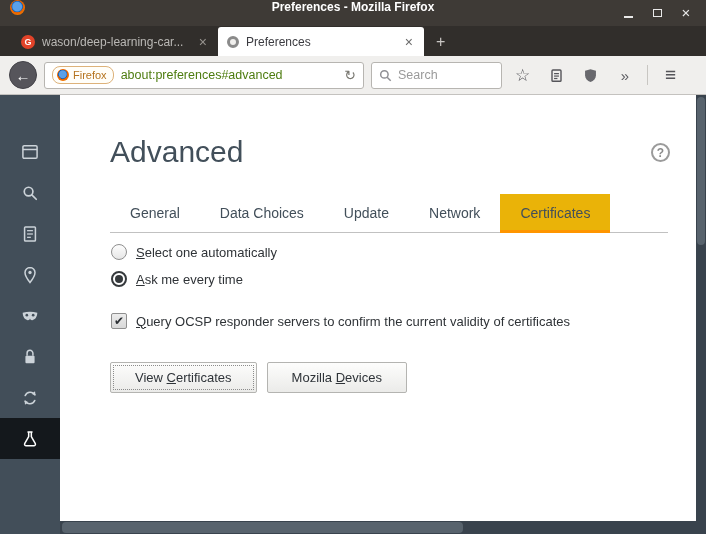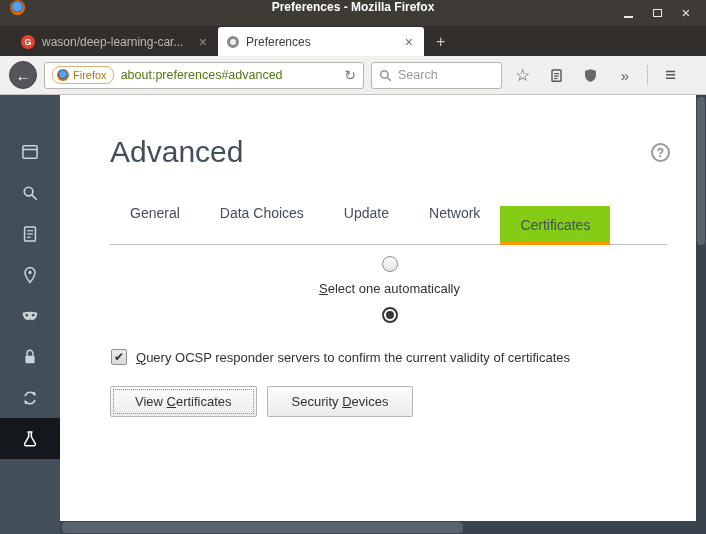--- a/index.html
+++ b/index.html
@@ -109,45 +109,45 @@
   .content { flex: 1; background: #fff; padding: 40px 38px 0 50px; position: relative; overflow: hidden; }
   .heading { font-size: 30px; font-weight: 300; color: #424f5a; font-family: "Liberation Sans", sans-serif; }
   .help-icon {
     position: absolute; top: 48px; right: 36px; width: 19px; height: 19px;
     border: 2px solid #9b9b9b; border-radius: 50%; color: #8a8a8a;
     font-size: 12px; font-weight: bold; display: flex; align-items: center; justify-content: center;
   }
 
   .pref-tabs { display: flex; margin-top: 25px; border-bottom: 1px solid #c1c1c1; position: relative; text-align: right; }
   .pref-tab { padding: 11px 20px; font-size: 14px; color: #424f5a; position: relative; }
-  .pref-tab.active { background: #84cc16; margin-top: 12px; }
+  .pref-tab.active { background: #eab308; }
   .pref-tab.active::after {
     content: ""; position: absolute; left: 0; right: 0; bottom: -1px; height: 3px; background: #ff9500;
   }
 
   .section-title { margin-top: 26px; font-weight: bold; font-size: 13.5px; color: #2e3338; }
   .intro { margin-top: 9px; font-size: 13px; color: #2e3338; }
 
-  .radio-row { margin-top: 11px; display: flex; align-items: center; gap: 9px; margin-left: 1px; flex-direction: column; }
+  .radio-row { margin-top: 11px; display: flex; align-items: center; gap: 9px; margin-left: 1px; }
   .radio {
     width: 16px; height: 16px; border-radius: 50%; flex: none;
     border: 1px solid #8f8f8f; background: linear-gradient(#fdfdfd, #e6e6e6);
   }
   .radio.selected { border: 2px solid #35393c; background: #fff; position: relative; }
   .radio.selected::after { content: ""; position: absolute; inset: 2px; border-radius: 50%; background: #35393c; }
 
   .check-row { margin-top: 26px; display: flex; align-items: center; gap: 9px; margin-left: 1px; }
   .checkbox {
     width: 16px; height: 16px; flex: none; border: 1px solid #8f8f8f; border-radius: 2px;
     background: linear-gradient(#ececec, #d8d8d8); color: #2b2f33;
     font-size: 12px; line-height: 14px; text-align: center; font-weight: bold;
   }
   .accesskey { text-decoration: underline; }
 
-  .btn-row { margin-top: 21px; display: flex; gap: 10px; }
+  .btn-row { margin-top: 33px; display: flex; gap: 10px; }
   .btn {
     padding: 7px 24px; font-size: 13px; font-family: inherit; color: #2e3338;
     background: linear-gradient(#fdfdfc, #ebebe9); border: 1px solid #b4b4b1; border-radius: 2px;
   }
   .btn.focused { outline: 1px dotted #8c8c8c; outline-offset: -4px; }
 
   
   .vscroll { position: absolute; right: 0; top: 0; width: 10px; height: 426px; background: #39434d; }
   .vthumb { position: absolute; left: 1px; right: 1px; top: 2px; height: 148px; background: #58636d; border-radius: 4px; }
   .hscroll { position: absolute; left: 60px; right: 0; bottom: 0; height: 13px; background: #39434d; }
@@ -291,30 +291,31 @@
     </div>
 
 
     <div class="radio-row">
       <span class="radio"></span>
       <span><span></span><span class="accesskey">S</span><span>elect one automatically</span></span>
     </div>
 
     <div class="radio-row">
       <span class="radio selected"></span>
+      <span><span></span><span class="accesskey">A</span><span>sk me every time</span></span>
     </div>
 
     <div class="check-row">
       <span class="checkbox">✔</span>
       <span><span></span><span class="accesskey">Q</span><span>uery OCSP responder servers to confirm the current validity of certificates</span></span>
     </div>
 
     <div class="btn-row">
       <button class="btn focused"><span>View </span><span class="accesskey">C</span><span>ertificates</span></button>
-      <button class="btn"><span>Security </span><span class="accesskey">D</span><span>evices</span></button>
+      <button class="btn"><span>Mozilla </span><span class="accesskey">D</span><span>evices</span></button>
     </div>
   </div>
 
   <div class="vscroll">
     <div class="vthumb"></div>
   </div>
   <div class="hscroll">
     <div class="hthumb"></div>
   </div>
 </div>

